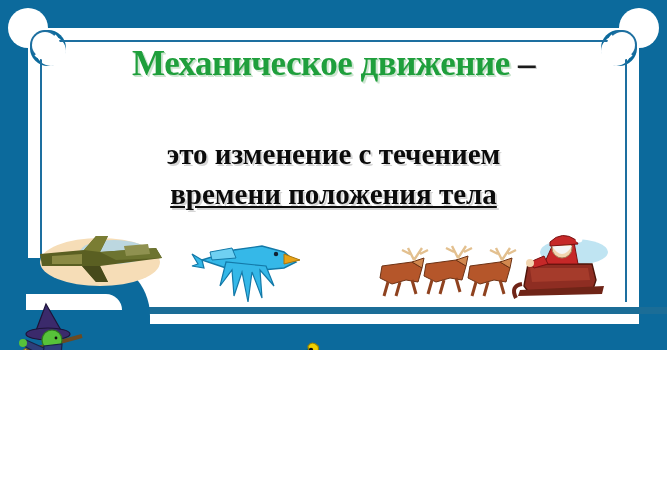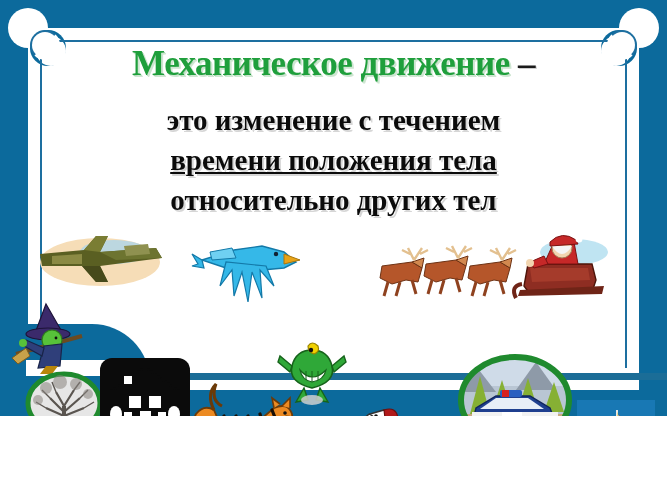--- a/index.html
+++ b/index.html
@@ -2,21 +2,21 @@
 <html><head>
 <meta charset="utf-8">
 <style>
   html,body{margin:0;padding:0;}
   body{
     width:667px;height:500px;overflow:hidden;
     background:#ffffff;
     font-family:"Liberation Serif", serif;
   }
   #slide{
-    position:relative;width:667px;height:416px;overflow:hidden;background:#ffffff;
+    position:relative;width:667px;height:350px;overflow:hidden;background:#ffffff;
   }
 
   
   .frame-outer{
     position:absolute;left:0;top:0;width:667px;height:500px;
     box-sizing:border-box;
     border-top:28px solid #0c6a9c;
     border-left:28px solid #0c6a9c;
     border-right:28px solid #0c6a9c;
     border-bottom:0;
@@ -75,20 +75,21 @@
     letter-spacing:-0.5px;
     text-shadow:2px 2px 0 #cfe6d2, 1px 1px 0 #9ecfa6;
     white-space:nowrap;
   }
   .title .dash{color:#1b1b1b;text-shadow:1px 1px 0 #cccccc;}
   .body-line{
     position:absolute;width:667px;text-align:center;
     font-size:29px;font-weight:bold;color:#0b0b0b;
     text-shadow:2px 2px 0 #d6d6d6;
     white-space:nowrap;
+    margin-top:34px;
   }
   #bl0{top:104px;}
   #bl1{top:144px;text-decoration:underline;}
   #bl2{top:184px;}
 
   
   .pic{position:absolute;}
   svg{display:block;overflow:visible;}
 </style>
 </head>
@@ -113,21 +114,20 @@
 
   <div class="hump"></div>
   <div class="hump-white"></div>
 
   <div class="title">
     <span>Механическое движение</span><span class="dash"> –</span>
   </div>
 
   <div class="body-line" id="bl0">это изменение с течением</div>
   <div class="body-line" id="bl1">времени положения тела</div>
-  <div class="body-line" id="bl2">относительно других тел</div>
 
   <div class="pic" style="left:38px;top:232px;">
     <svg width="125" height="62" viewBox="0 0 125 62">
       <ellipse cx="62" cy="30" rx="60" ry="24" fill="#f6ddb7"></ellipse>
       <ellipse cx="76" cy="20" rx="34" ry="12" fill="#bcd7e0"></ellipse>
       <polygon points="2,22 46,18 58,4 70,4 62,20 118,16 124,26 62,34 70,50 58,50 44,34 4,34" fill="#5a5f22"></polygon>
       <polygon points="46,18 58,4 70,4 62,20" fill="#7a7d33"></polygon>
       <polygon points="62,20 118,16 124,26 78,28" fill="#6d7430"></polygon>
       <polygon points="44,34 62,34 70,50 58,50" fill="#474a1b"></polygon>
       <polygon points="14,24 44,22 44,32 14,32" fill="#8b8a44"></polygon>

